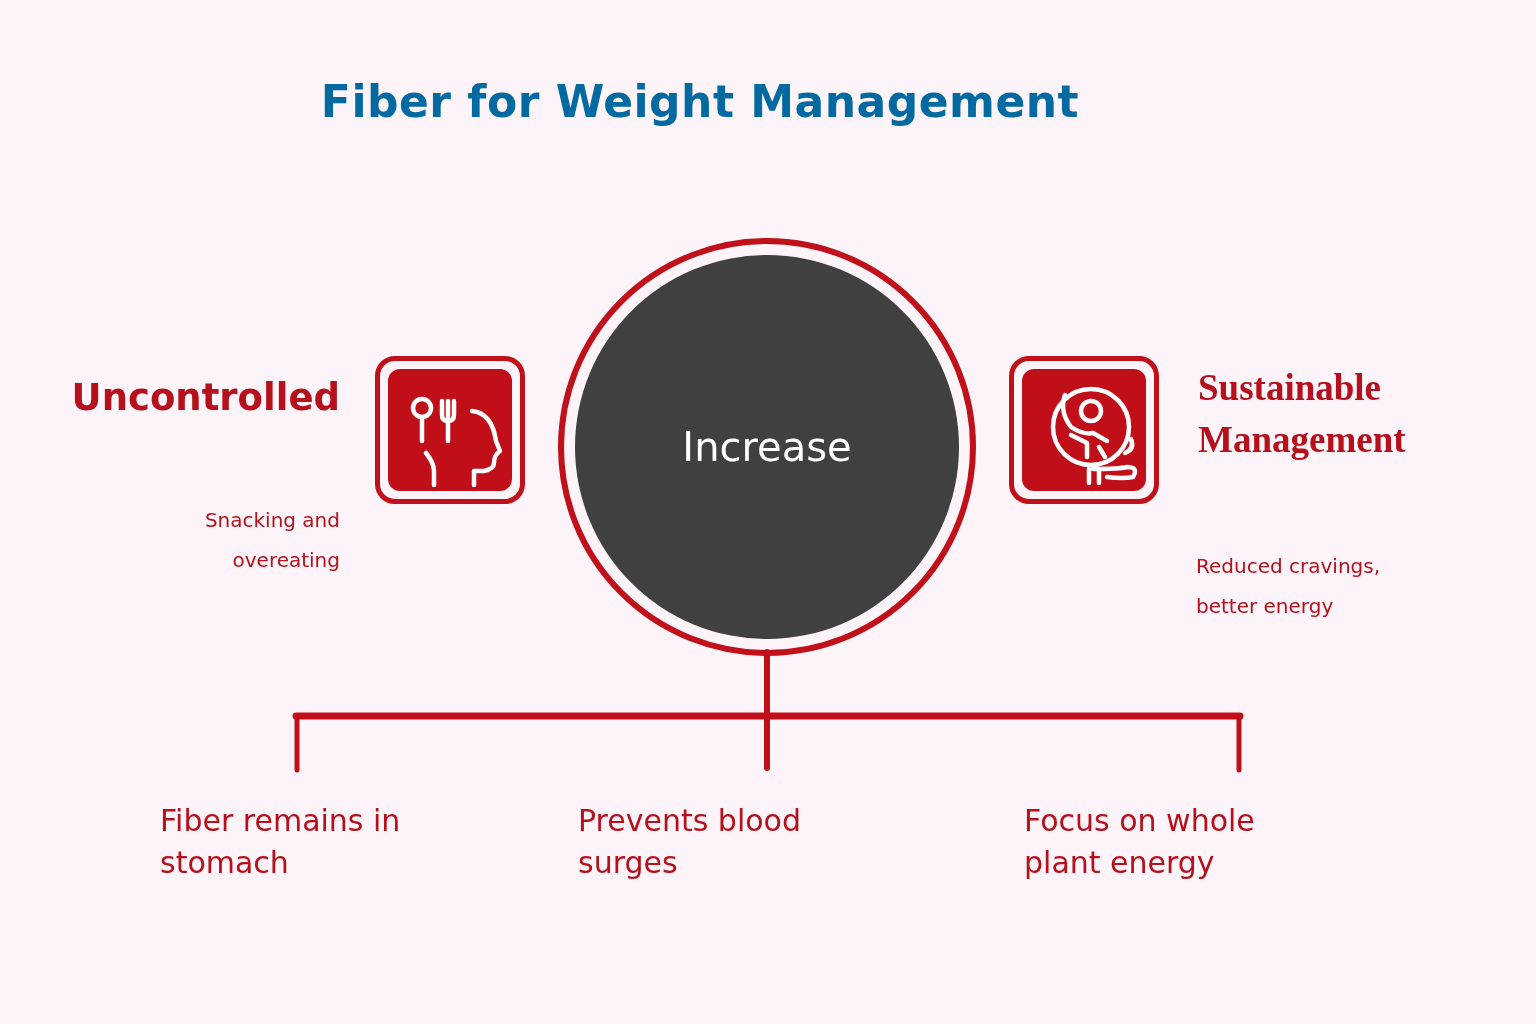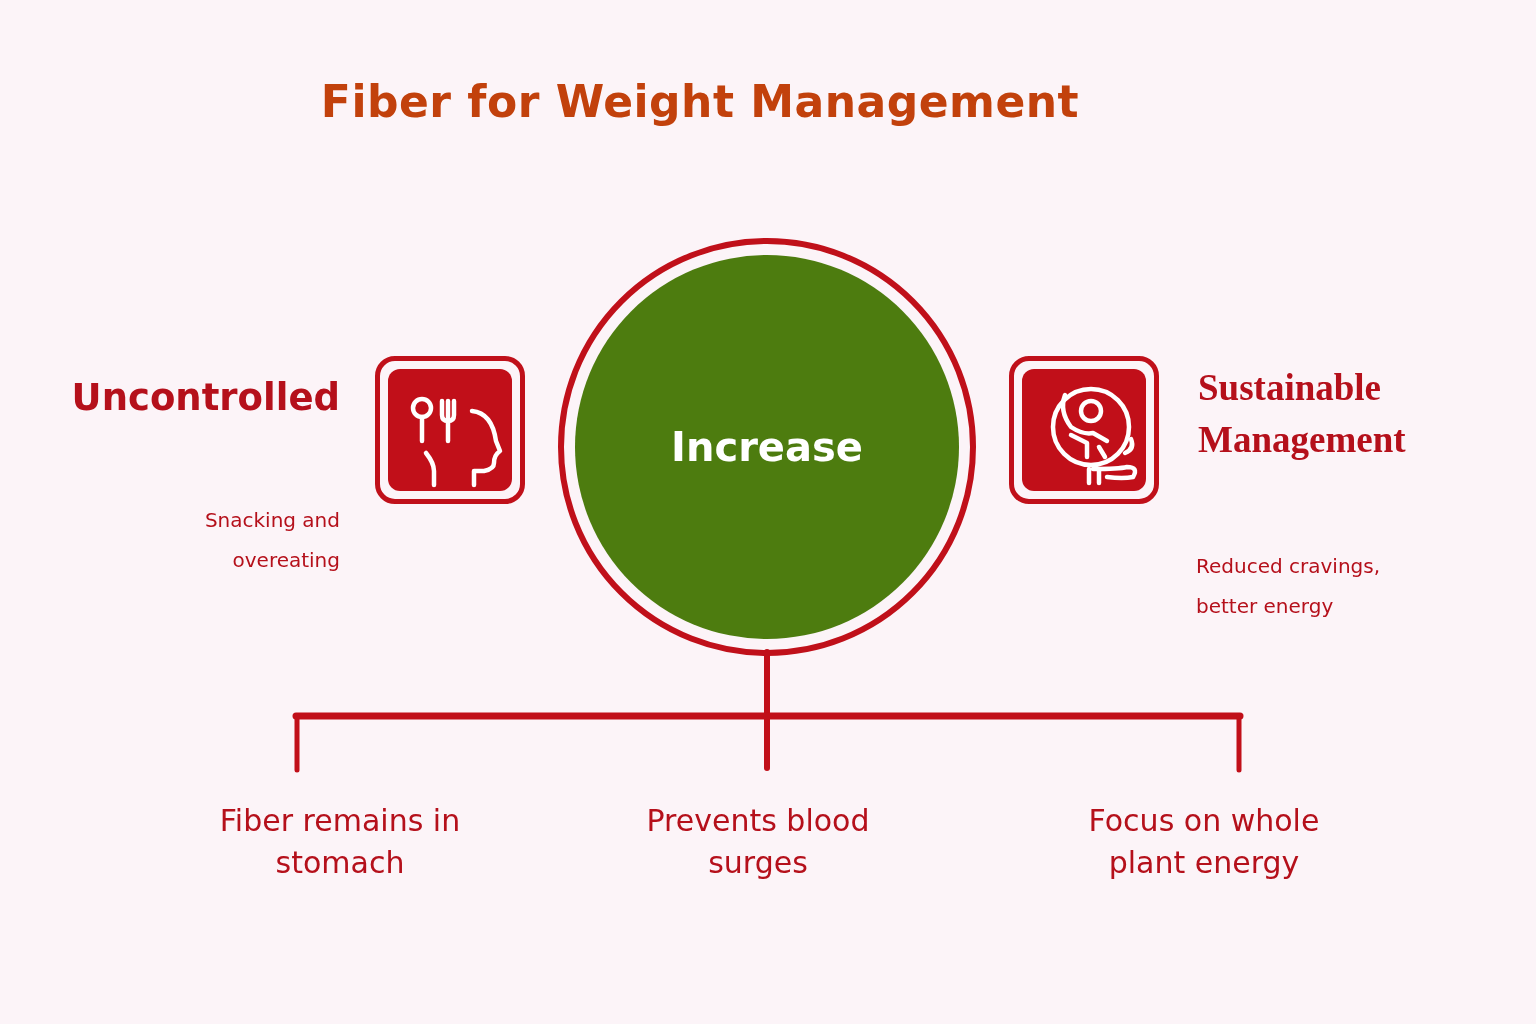--- a/index.html
+++ b/index.html
@@ -4,46 +4,46 @@
 <style>
   html, body { margin:0; padding:0; }
   body {
     width:1536px; height:1024px; position:relative; overflow:hidden;
     background:#fcf4f8;
     font-family:"DejaVu Sans", sans-serif;
     color:#b5101b;
   }
   .title {
     position:absolute; left:0; width:1400px; top:76px; text-align:center;
-    font-size:44px; font-weight:bold; letter-spacing:0.5px; color:#c2410c;
+    font-size:44px; font-weight:bold; letter-spacing:0.5px; color:#0369a1;
   }
   .hub-outer {
     position:absolute; left:558px; top:238px; width:418px; height:418px;
     border:6px solid #c0101a; border-radius:50%; box-sizing:border-box;
   }
   .hub-inner {
     position:absolute; left:575px; top:255px; width:384px; height:384px;
-    background:#4d7c0f; border-radius:50%;
+    background:#404040; border-radius:50%;
     display:flex; flex-direction:row; align-items:center; justify-content:center;
-    color:#fff; font-weight:bold; font-size:40px; line-height:58px; text-align:center;
+    color:#fff; font-weight:normal; font-size:40px; line-height:58px; text-align:center;
   }
   .icon-box {
     position:absolute; width:150px; height:148px; box-sizing:border-box;
     border:5px solid #c0101a; border-radius:20px; background:#fcf4f8;
   }
   .icon-box .inner {
     position:absolute; left:8px; top:8px; right:8px; bottom:8px;
     background:#c10f19; border-radius:12px;
     display:flex; align-items:center; justify-content:center;
   }
   .side-title { position:absolute; font-size:37px; font-weight:bold; line-height:52px; }
   .side-sub { position:absolute; font-size:20px; line-height:40px; }
   .left { text-align:right; }
   .right { text-align:left; }
-  .leaf { position:absolute; width:360px; text-align:center; font-size:30px; line-height:42px; }
+  .leaf { position:absolute; width:360px; font-size:30px; line-height:42px; }
   svg.lines { position:absolute; left:0; top:0; }
 </style>
 </head>
 <body>
 
 <div class="title">Fiber for Weight Management</div>
 
 <svg class="lines" width="1536" height="1024">
   <line x1="767" y1="652" x2="767" y2="768" stroke="#c10f19" stroke-width="6" stroke-linecap="round"></line>
   <line x1="296" y1="716" x2="1240" y2="716" stroke="#c10f19" stroke-width="7" stroke-linecap="round"></line>

